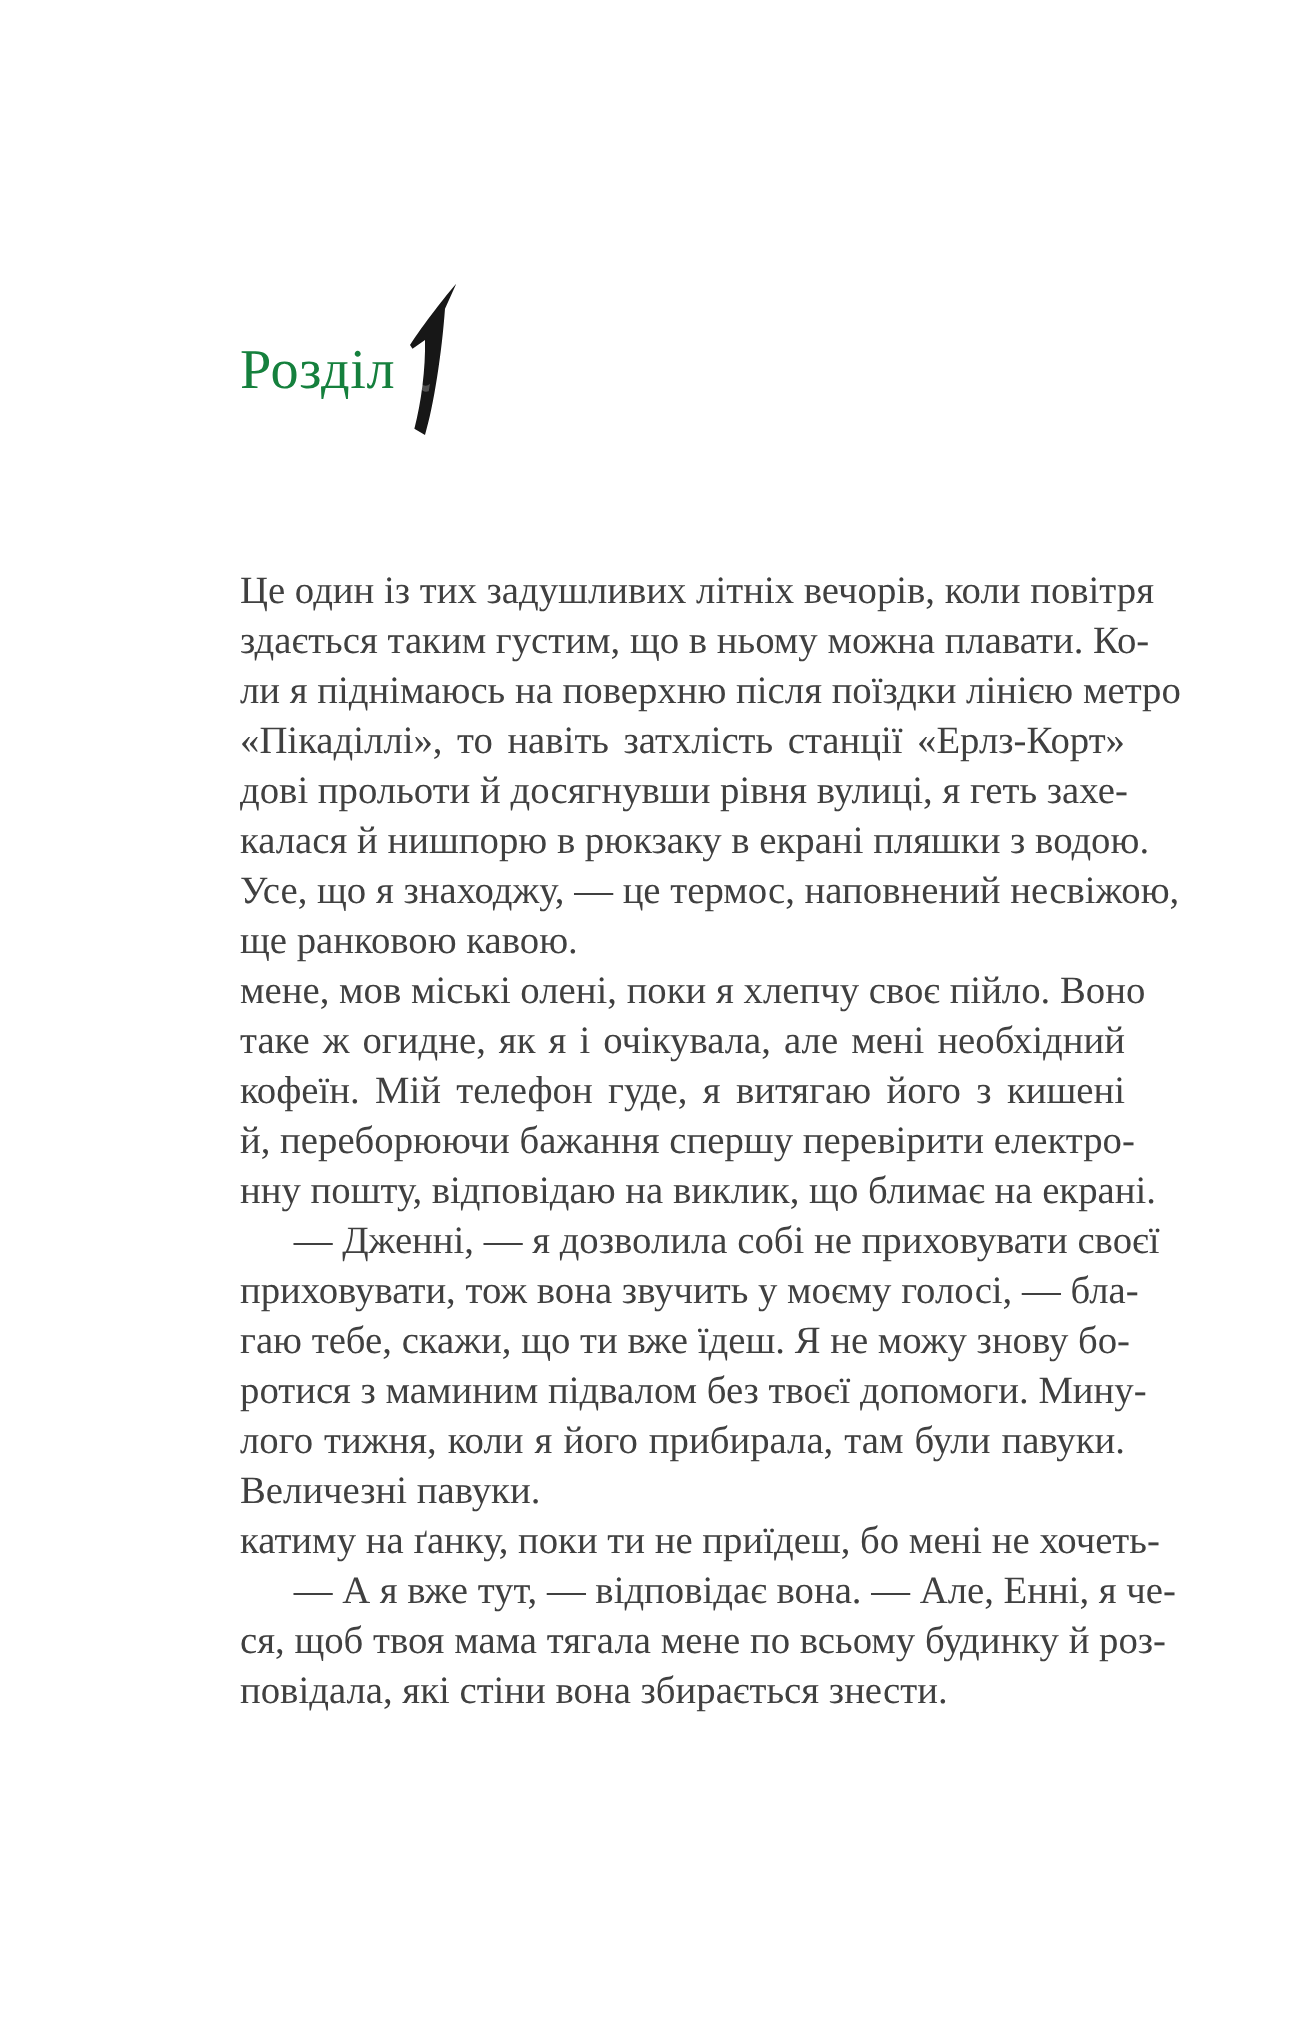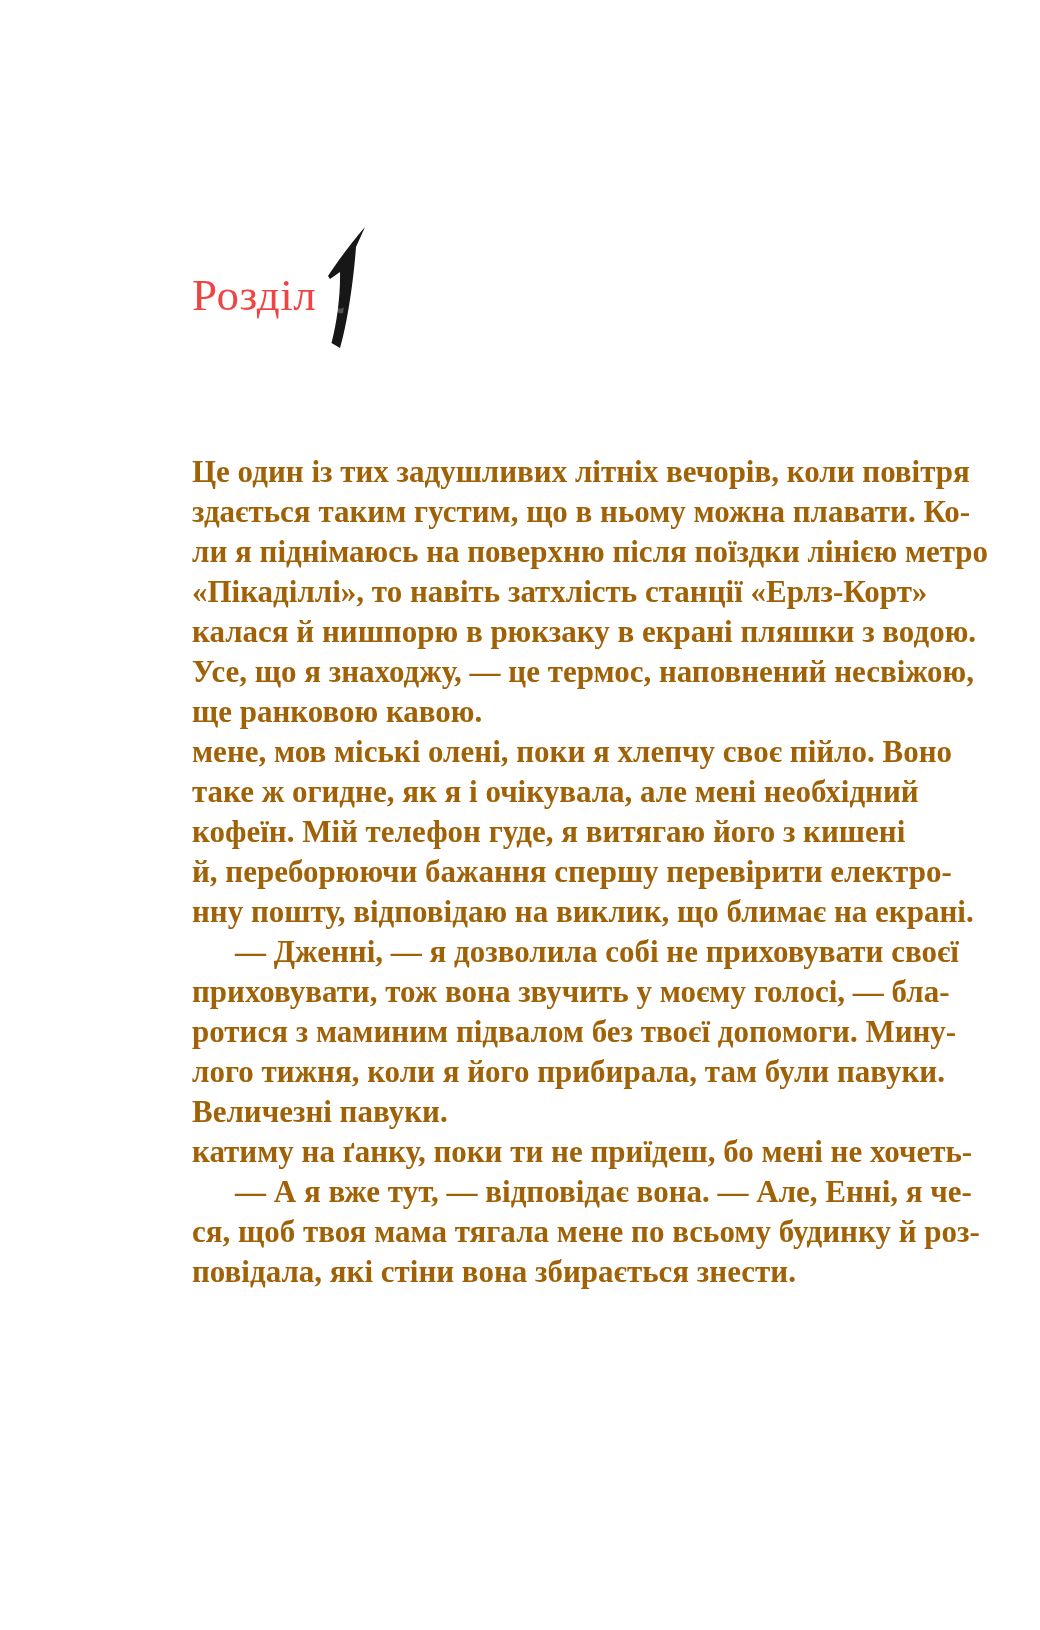--- a/index.html
+++ b/index.html
@@ -17,21 +17,21 @@
   }
   .chapter-heading {
     position: absolute;
     left: 192px;
     top: 273px;
     height: 45px;
   }
   .chapter-label {
     font-size: 45px;
     line-height: 45px;
-    color: #ef4444;
+    color: #15803d;
     letter-spacing: 0.5px;
   }
   .chapter-numeral {
     position: absolute;
     left: 327px;
     top: 227px;
     width: 44px;
     height: 121px;
     display: block;
   }
@@ -43,26 +43,25 @@
   .body-text {
     position: absolute;
     left: 192px;
     top: 452px;
     width: 708px;
   }
   .line {
     height: 40px;
     line-height: 40px;
     font-size: 31px;
-    color: #a16207;
+    color: #404040;
     text-align: justify;
     text-align-last: justify;
     white-space: nowrap;
     overflow: visible;
-    font-weight: bold;
   }
   .line.indent {
     padding-left: 43px;
   }
   .line.last {
     text-align-last: left;
   }
 </style>
 </head>
 <body>
@@ -85,30 +84,32 @@
                Z" fill="#171717"></path>
       <path d="M10 80 C 12 82, 15 82, 17 80 L 16 86 C 13 87, 11 86, 10 84 Z" fill="#ffffff" opacity="0.25"></path>
     </svg>
   </span>
 
   <div class="body-text">
       <div class="line">Це один із тих задушливих літніх вечорів, коли повітря</div>
       <div class="line">здається таким густим, що в ньому можна плавати. Ко-</div>
       <div class="line">ли я піднімаюсь на поверхню після поїздки лінією метро</div>
       <div class="line">«Пікаділлі», то навіть затхлість станції «Ерлз-Корт»</div>
+      <div class="line">дові прольоти й досягнувши рівня вулиці, я геть захе-</div>
       <div class="line">калася й нишпорю в рюкзаку в екрані пляшки з водою.</div>
       <div class="line">Усе, що я знаходжу, — це термос, наповнений несвіжою,</div>
       <div class="line last">ще ранковою кавою.</div>
       <div class="line">мене, мов міські олені, поки я хлепчу своє пійло. Воно</div>
       <div class="line">таке ж огидне, як я і очікувала, але мені необхідний</div>
       <div class="line">кофеїн. Мій телефон гуде, я витягаю його з кишені</div>
       <div class="line">й, переборюючи бажання спершу перевірити електро-</div>
       <div class="line last">нну пошту, відповідаю на виклик, що блимає на екрані.</div>
       <div class="line indent">— Дженні, — я дозволила собі не приховувати своєї</div>
       <div class="line">приховувати, тож вона звучить у моєму голосі, — бла-</div>
+      <div class="line">гаю тебе, скажи, що ти вже їдеш. Я не можу знову бо-</div>
       <div class="line">ротися з маминим підвалом без твоєї допомоги. Мину-</div>
       <div class="line">лого тижня, коли я його прибирала, там були павуки.</div>
       <div class="line last">Величезні павуки.</div>
       <div class="line">катиму на ґанку, поки ти не приїдеш, бо мені не хочеть-</div>
       <div class="line indent">— А я вже тут, — відповідає вона. — Але, Енні, я че-</div>
       <div class="line">ся, щоб твоя мама тягала мене по всьому будинку й роз-</div>
       <div class="line last">повідала, які стіни вона збирається знести.</div>
     </div>
 
 </div>

